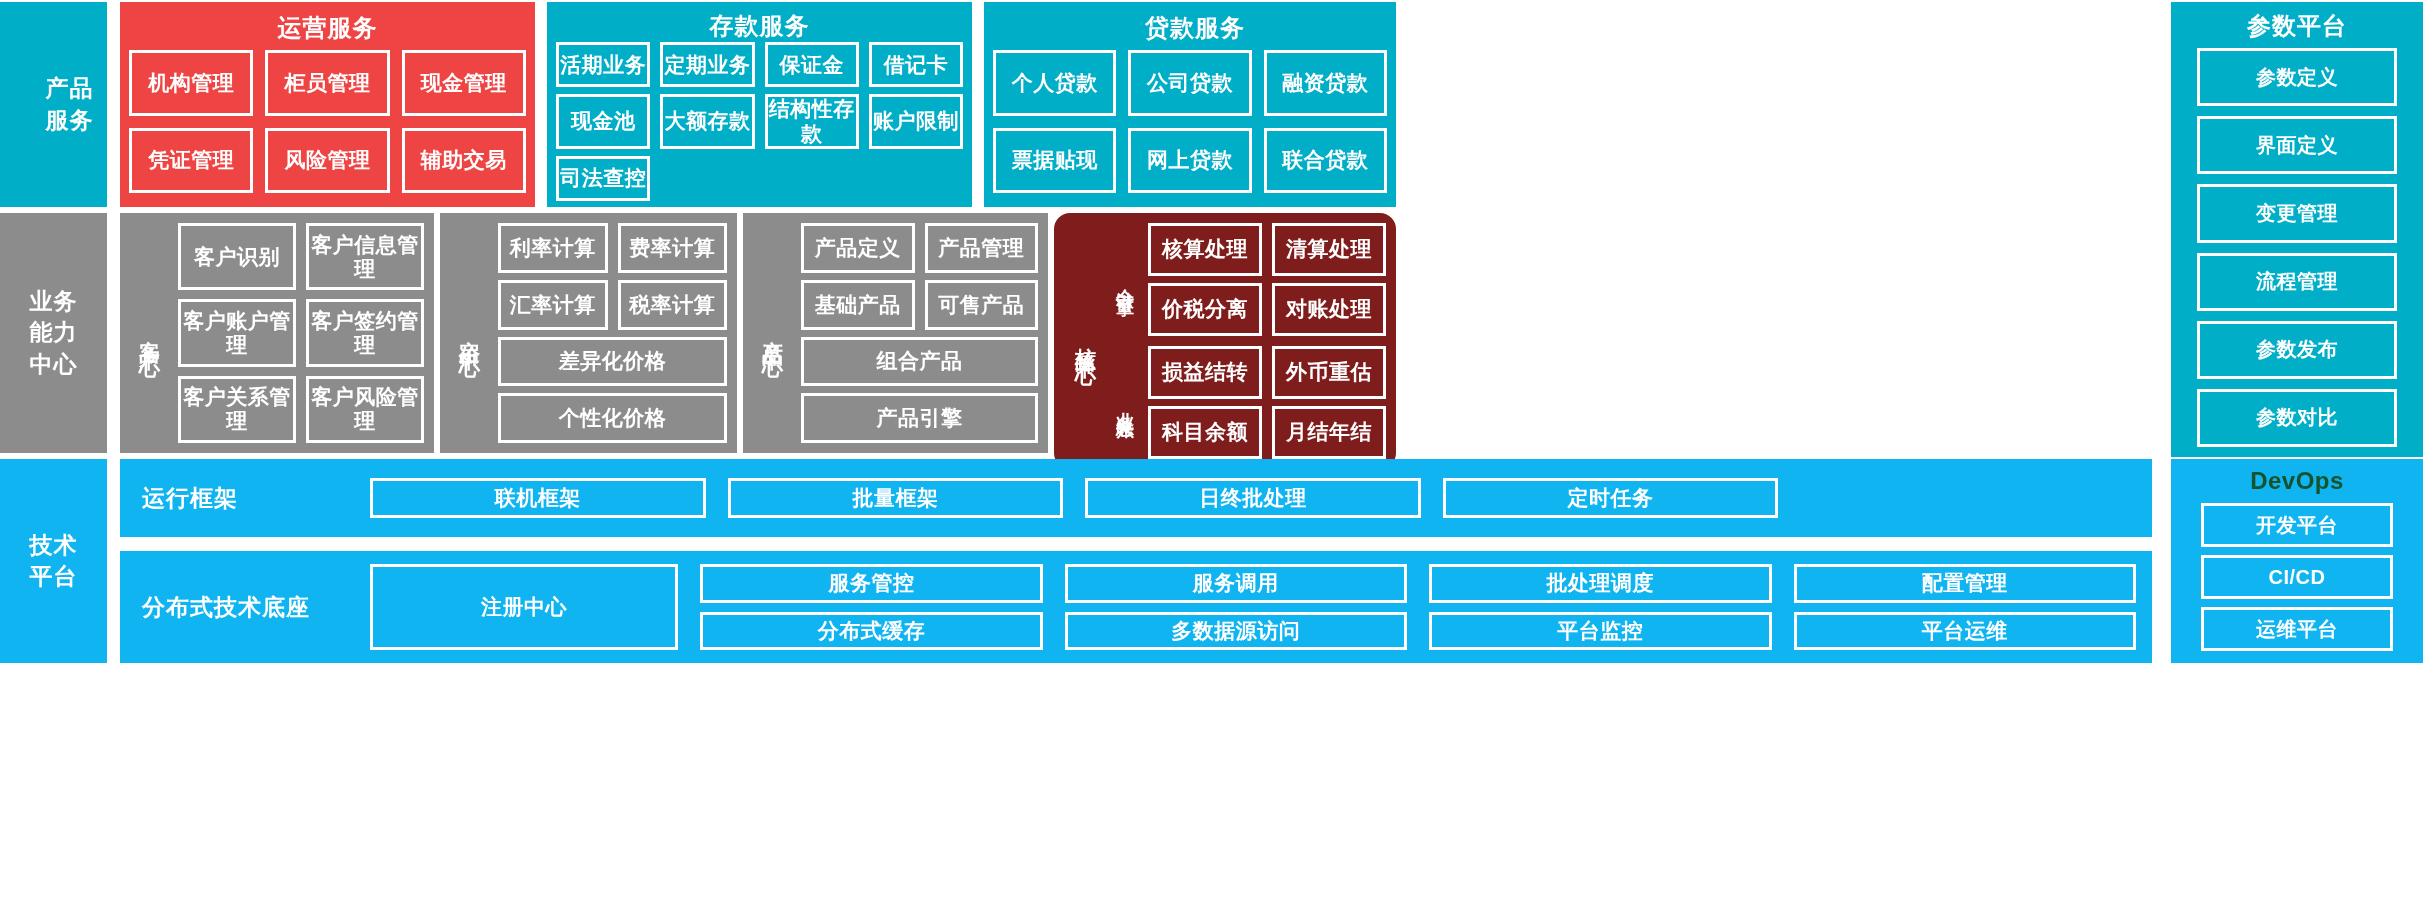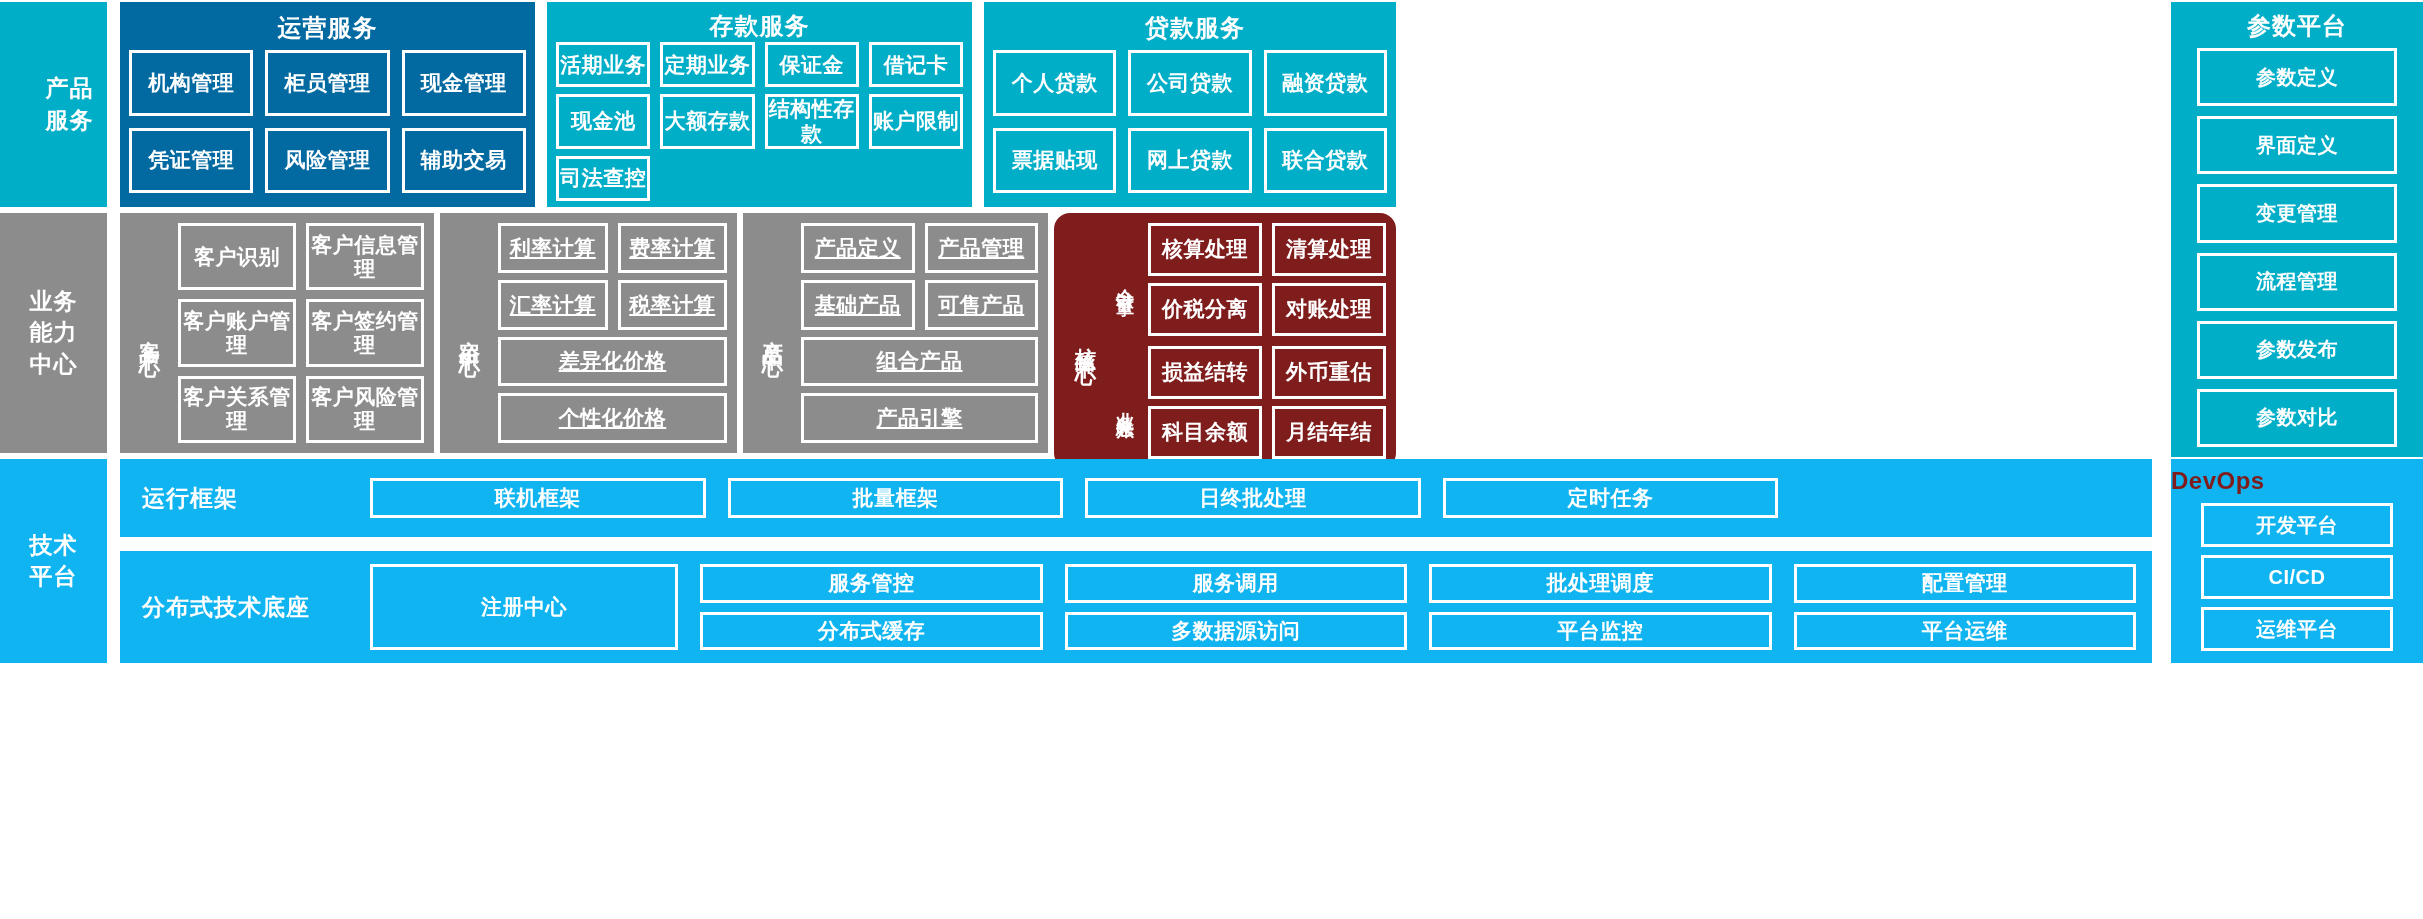--- a/index.html
+++ b/index.html
@@ -36,21 +36,21 @@
   }
   .rowlabel {
     display:flex; align-items:center; justify-content:center;
     text-align:center; font-size: 23px; font-weight: bold;
     color:#fff; line-height: 1.35; letter-spacing:1px;
   }
 
   
   .row1 { position:absolute; left:0; top:2px; width:2423px; height:205px; }
   .r1-label  { position:absolute; left:0;    top:0; width:107px; height:205px; background:#00AEC7;padding-left:32px; }
-  .r1-ops    { position:absolute; left:120px; top:0; width:415px; height:205px; background:#0369a1; }
+  .r1-ops    { position:absolute; left:120px; top:0; width:415px; height:205px; background:#ef4444; }
   .r1-dep    { position:absolute; left:547px; top:0; width:425px; height:205px; background:#00AEC7; }
   .r1-loan   { position:absolute; left:984px; top:0; width:412px; height:205px; background:#00AEC7; }
   .r1-param  { position:absolute; left:2171px; top:0; width:252px; height:455px; background:#00AEC7; }
 
   .ops-grid, .dep-grid, .loan-grid {
     position:absolute; left:0; right:0;
   }
   .ops-grid { top:48px; bottom:14px; padding:0 9px;
               display:grid; grid-template-columns: 1fr 1fr 1fr;
               grid-template-rows: 1fr 1fr; gap: 12px 12px; }
@@ -76,21 +76,21 @@
   .r2-prod  { position:absolute; left:743px; top:0; width:305px; height:240px; background:#8C8C8C; }
   .r2-acct  { position:absolute; left:1054px; top:0; width:342px; height:256px; background:#7f1d1d;border-radius:16px; }
 
   .center-wrap { position:absolute; inset:0; display:flex; }
   .center-wrap .vlabel { width:44px; flex:none; margin-left:8px; }
   .center-body { flex:1; padding:10px 10px 10px 6px; display:flex; flex-direction:column; }
 
   .g2x3 { flex:1; display:grid; grid-template-columns:1fr 1fr;
           grid-template-rows:1fr 1fr 1fr; gap:9px 10px; }
   .g2x2plus { flex:1; display:grid; grid-template-columns:1fr 1fr;
-          grid-template-rows:1fr 1fr 1fr 1fr; gap:7px 10px;text-decoration:underline; }
+          grid-template-rows:1fr 1fr 1fr 1fr; gap:7px 10px; }
   .span2 { grid-column: 1 / span 2; }
 
   .acct-wrap { position:absolute; inset:0; display:flex; }
   .acct-wrap > .vlabel.main { width:44px; flex:none; margin-left:10px; }
   .acct-sub { flex:1; display:flex; flex-direction:column; padding:10px 10px 10px 2px; }
   .acct-block { flex:1; display:flex; }
   .acct-block + .acct-block { margin-top:10px; }
   .acct-block .vlabel { width:30px; flex:none; font-size:18px; letter-spacing:3px; margin-right:8px; }
   .acct-block .cells { flex:1; display:grid; grid-template-columns:1fr 1fr;
                        grid-template-rows:1fr 1fr; gap:7px 10px; }
@@ -104,21 +104,21 @@
 
   .strip { position:absolute; inset:0; display:flex; align-items:center; }
   .strip-title { width:250px; flex:none; font-size:23px; font-weight:bold; color:#fff;
                  padding-left:22px; letter-spacing:1px; }
   .strip-cells { flex:1; display:grid; gap:9px 22px; padding-right:16px; }
   .run-cells  { grid-template-columns: repeat(5, 1fr); grid-template-rows: 1fr; height:40px; }
   .base-cells { grid-template-columns: 0.9fr 1fr 1fr 1fr 1fr; grid-template-rows:1fr 1fr; height:86px; }
   .base-cells .reg { grid-row: 1 / span 2; }
 
   .devops-title { position:absolute; top:8px; left:0; right:0; font-size:24px; font-weight:bold;
-                  color:#7f1d1d; letter-spacing:.5px; }
+                  text-align:center; color:#14532d; letter-spacing:.5px; }
   .devops-list { position:absolute; top:44px; bottom:12px; left:30px; right:30px;
                  display:flex; flex-direction:column; gap:8px; }
   .devops-list .tile { flex:1; font-size:20px; }
 </style>
 </head>
 <body>
 
 <div class="page">
 
   <div class="row1">

